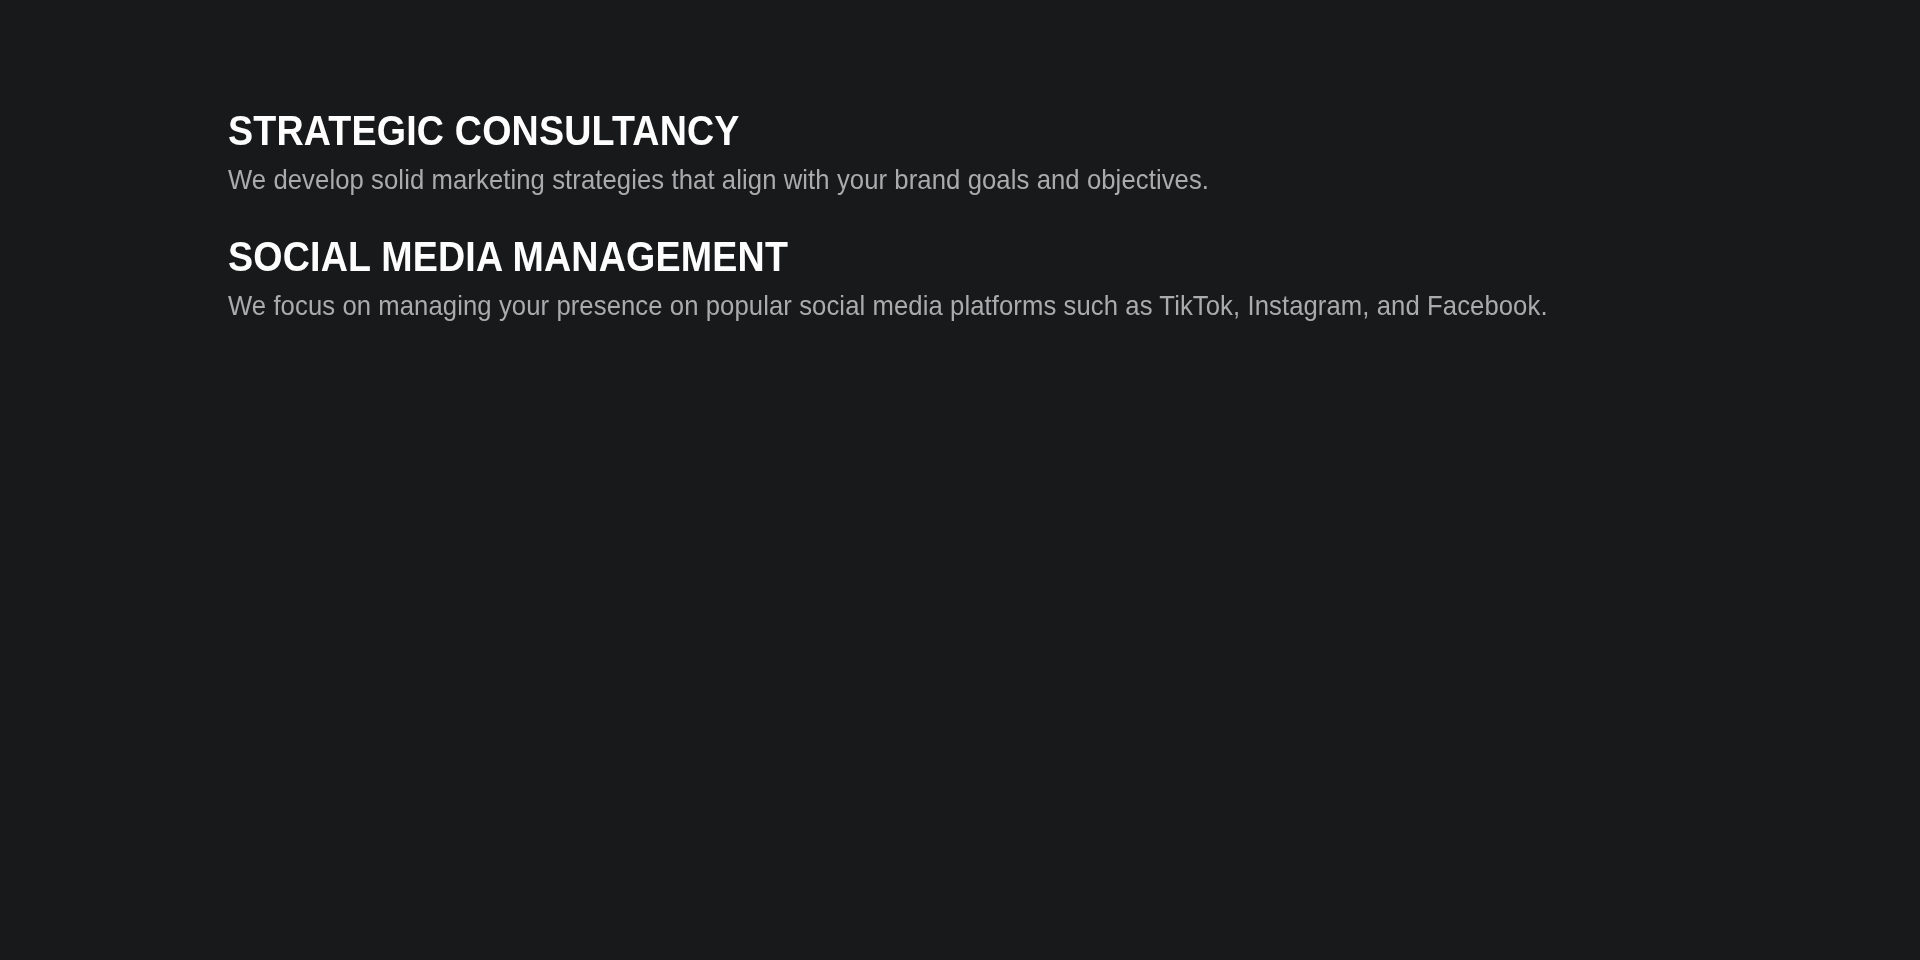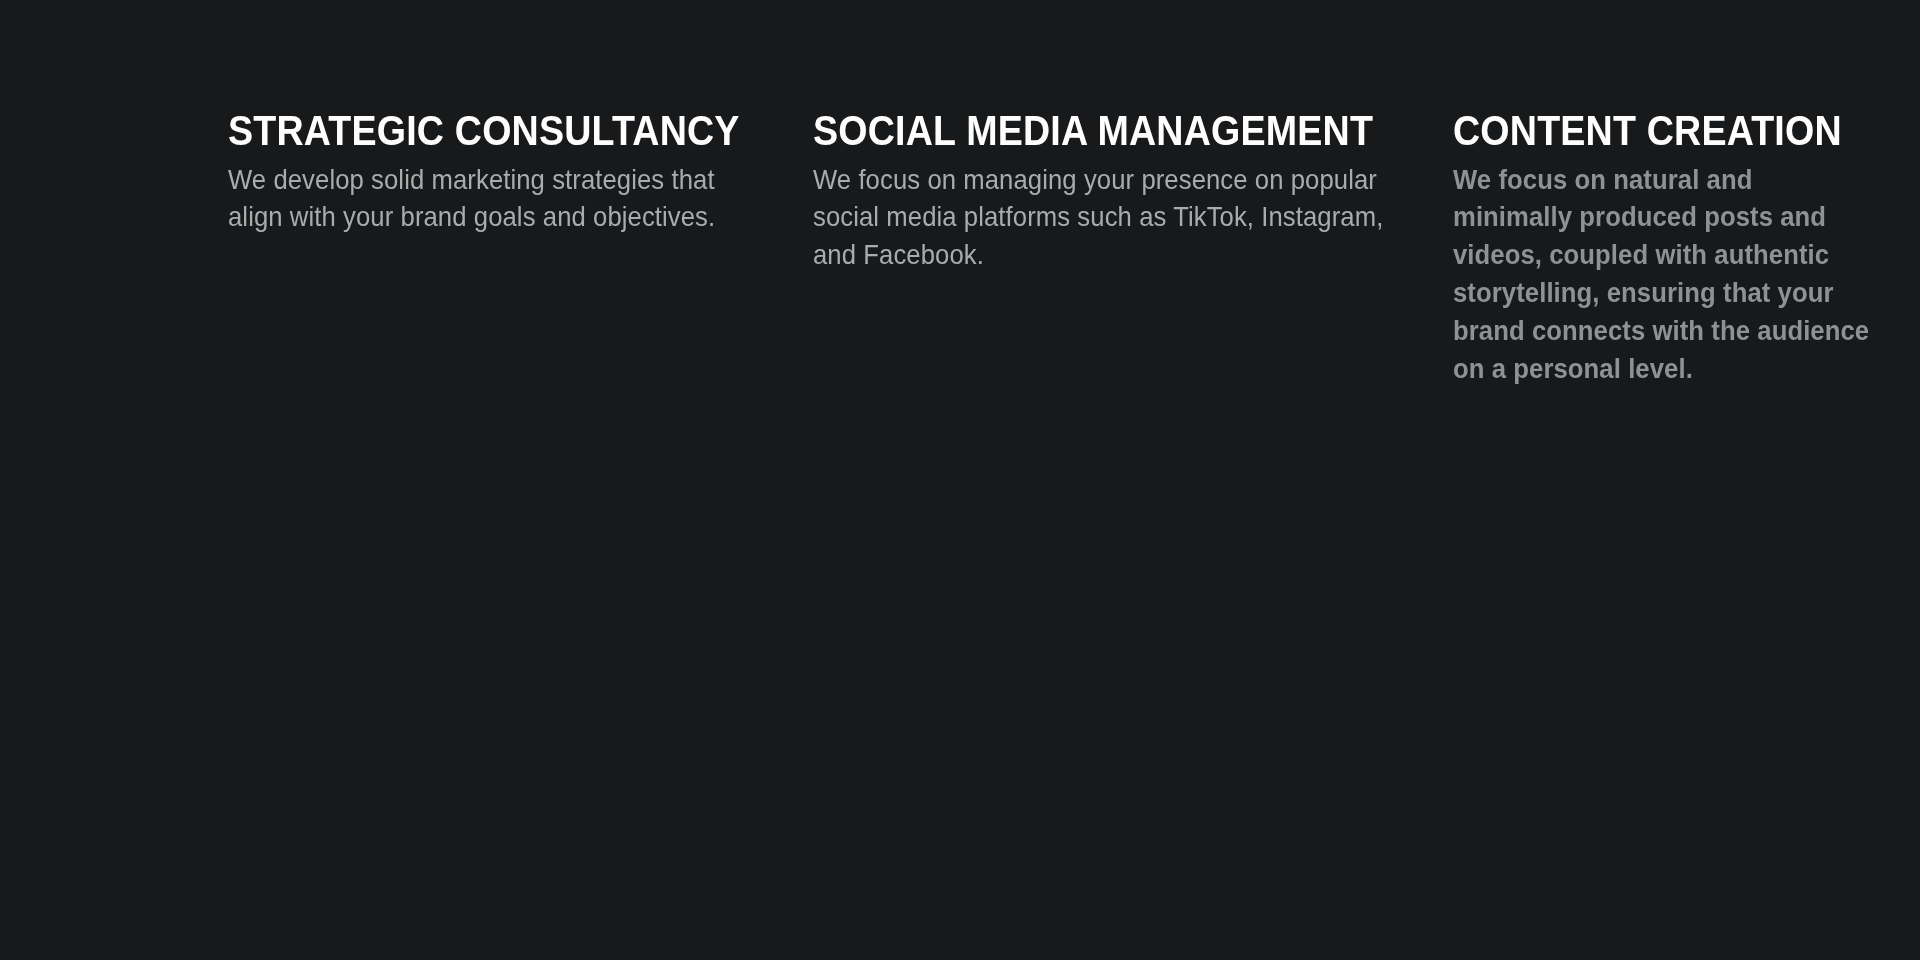--- a/index.html
+++ b/index.html
@@ -19,21 +19,21 @@
     box-sizing: border-box;
     padding: 0 0 0 228px;
     display: flex;
     flex-direction: column;
     justify-content: flex-start;
     position: relative;
   }
   .services-list {
     margin-top: 108px;
     display: flex;
-    flex-direction: row;
+    flex-direction: column;
   }
   .service-block {
     margin-bottom: 34px;
   }
   .service-block:last-child {
     margin-bottom: 0;
   }
   .service-title {
     font-family: "Liberation Sans", sans-serif;
     font-weight: 700;
@@ -80,20 +80,16 @@
     <div class="service-block b1">
       <h2 class="service-title">STRATEGIC CONSULTANCY</h2>
       <p class="service-desc light">We develop solid marketing strategies that align with your brand goals and objectives.</p>
     </div>
 
     <div class="service-block b2">
       <h2 class="service-title">SOCIAL MEDIA MANAGEMENT</h2>
       <p class="service-desc light">We focus on managing your presence on popular social media platforms such as TikTok, Instagram, and Facebook.</p>
     </div>
 
-    <div class="service-block b3">
-      <h2 class="service-title">CONTENT CREATION</h2>
-      <p class="service-desc strong">We focus on natural and minimally produced posts and videos, coupled with authentic storytelling, ensuring that your brand connects with the audience on a personal level.</p>
-    </div>
 
 
   </div>
 </div>
 
 </body></html>

